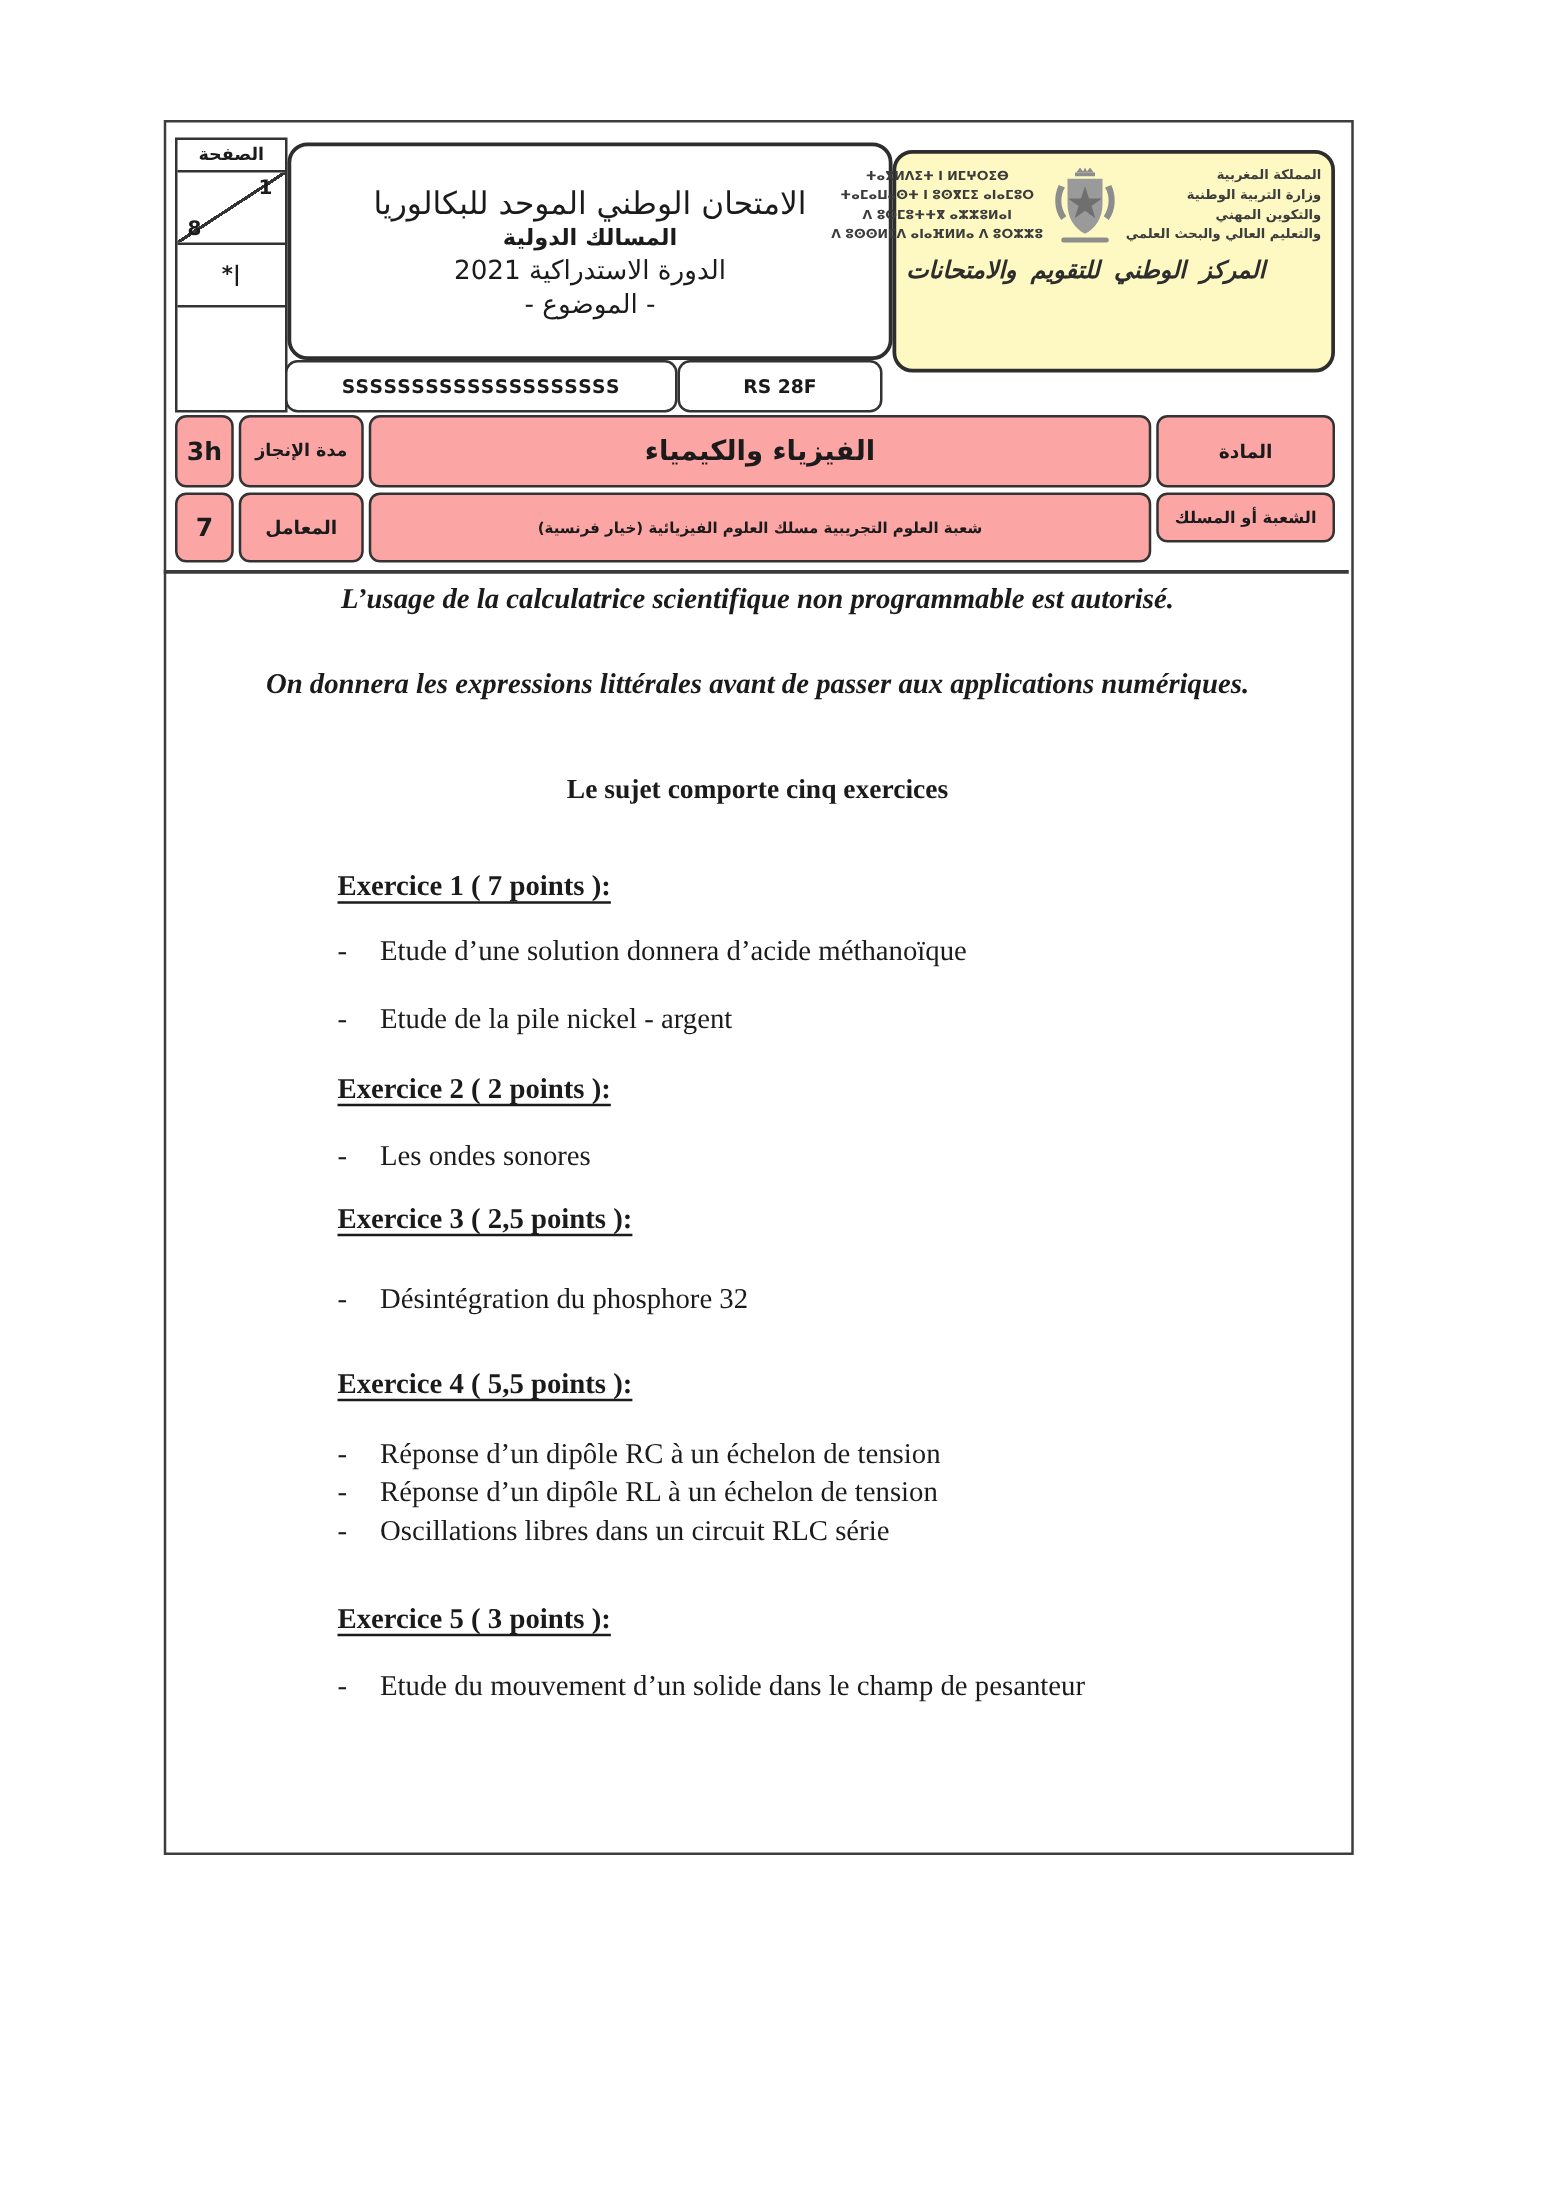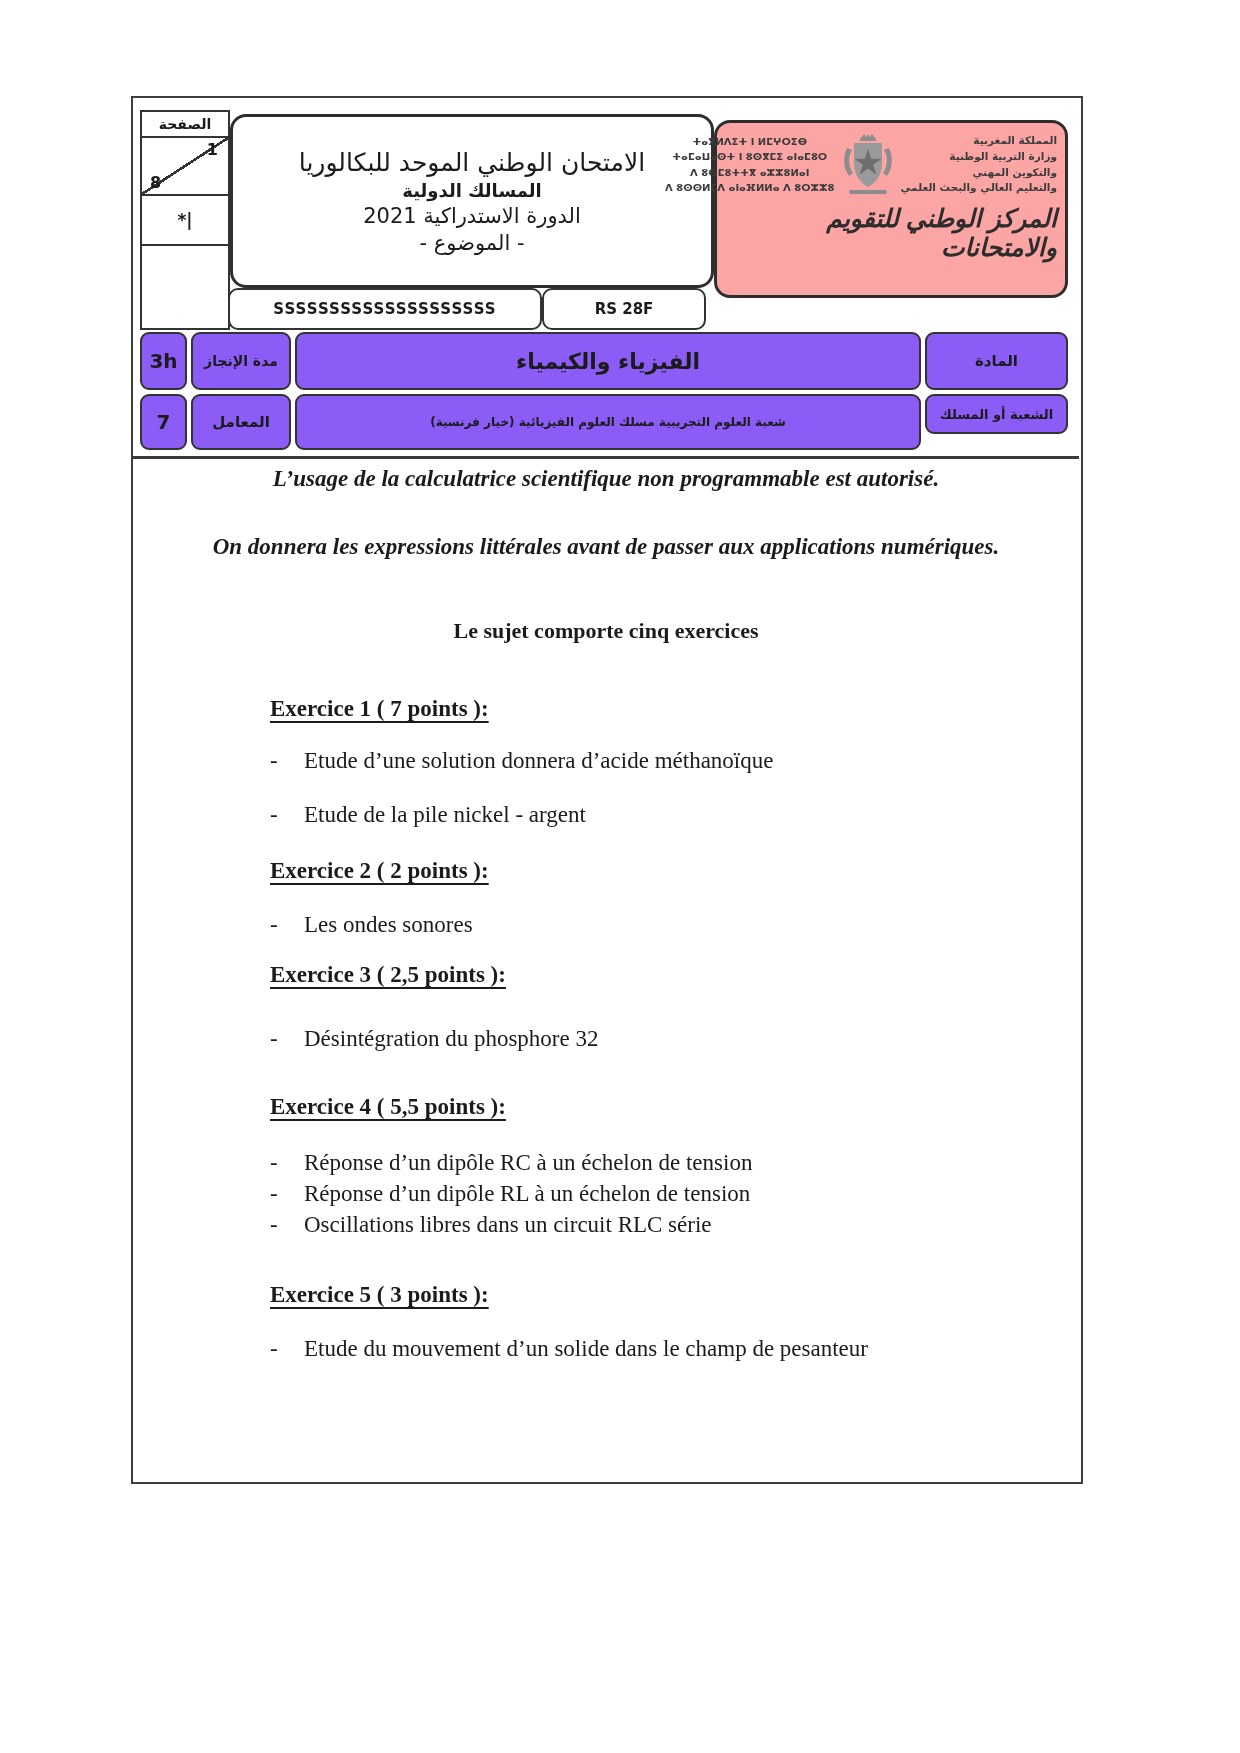--- a/index.html
+++ b/index.html
@@ -23,36 +23,36 @@
   
   .head-box{position:absolute;left:230px;top:114px;width:478px;height:168px;border:3px solid #2e2e2e;border-radius:16px;
     display:flex;flex-direction:column;align-items:center;justify-content:center;gap:3px;background:#fff;direction:rtl;
     font-family:"DejaVu Sans",sans-serif;text-align:center;}
   .head-title1{font-size:25px;font-weight:normal;letter-spacing:-0.5px;}
   .head-title2{font-size:18px;font-weight:bold;}
   .head-session{font-size:21px;}
   .head-subject{font-size:21px;}
 
   
-  .logo-box{position:absolute;left:714px;top:120px;width:354px;height:178px;border:3px solid #2e2e2e;border-radius:16px;background:#fca5a5;
+  .logo-box{position:absolute;left:714px;top:120px;width:354px;height:178px;border:3px solid #2e2e2e;border-radius:16px;background:#fef9c3;
     box-sizing:border-box;padding:10px 8px 4px 8px;display:flex;flex-direction:column;justify-content:flex-start;}
   .logo-row{display:flex;flex-direction:row;justify-content:flex-end;align-items:center;gap:6px;}
   .tifinagh{font-family:"DejaVu Sans",sans-serif;font-size:10px;font-weight:bold;color:#3c3c3c;text-align:center;line-height:1.55;white-space:nowrap;}
   .emblem{width:54px;height:62px;flex:0 0 auto;}
   .ministry-ar{direction:rtl;font-family:"DejaVu Sans",sans-serif;font-size:10.5px;font-weight:bold;color:#3c3c3c;text-align:right;line-height:1.5;white-space:nowrap;}
-  .center-name{direction:rtl;font-family:Liberation Sans, sans-serif;font-size:25px;font-weight:bold;font-style:italic;color:#2d2d2d;text-align:right;margin-top:8px;}
+  .center-name{direction:rtl;font-family:Liberation Mono, monospace;font-size:19px;font-weight:bold;font-style:italic;color:#2d2d2d;text-align:left;margin-top:8px;}
 
   
   .code-box{position:absolute;border:2px solid #333;border-radius:10px;background:#fff;display:flex;align-items:center;justify-content:center;
     font-family:"DejaVu Sans",sans-serif;font-weight:bold;font-size:15px;}
   .serial-box{left:228px;top:288px;width:310px;height:38px;letter-spacing:1px;}
   .ref-box{left:542px;top:288px;width:160px;height:38px;}
 
   
-  .cell{position:absolute;border:2px solid #333;border-radius:9px;background:#8b5cf6;display:flex;align-items:center;justify-content:center;
+  .cell{position:absolute;border:2px solid #333;border-radius:9px;background:#fca5a5;display:flex;align-items:center;justify-content:center;
     font-family:"DejaVu Sans",sans-serif;font-weight:bold;box-sizing:border-box;}
   .rtl{direction:rtl;}
 
   .sep-line{position:absolute;left:131px;top:456px;width:948px;height:0;border-top:3px solid #3a3a3a;}
 
   
   .notice{position:absolute;left:141px;width:930px;text-align:center;font-size:23px;font-weight:bold;font-style:italic;}
   .summary{position:absolute;left:141px;width:930px;text-align:center;font-size:22px;font-weight:bold;}
   .ex-title{position:absolute;left:270px;font-size:23px;font-weight:bold;text-decoration:underline;text-decoration-thickness:2px;text-underline-offset:5px;}
   .item{position:absolute;left:270px;font-size:23px;display:flex;}

